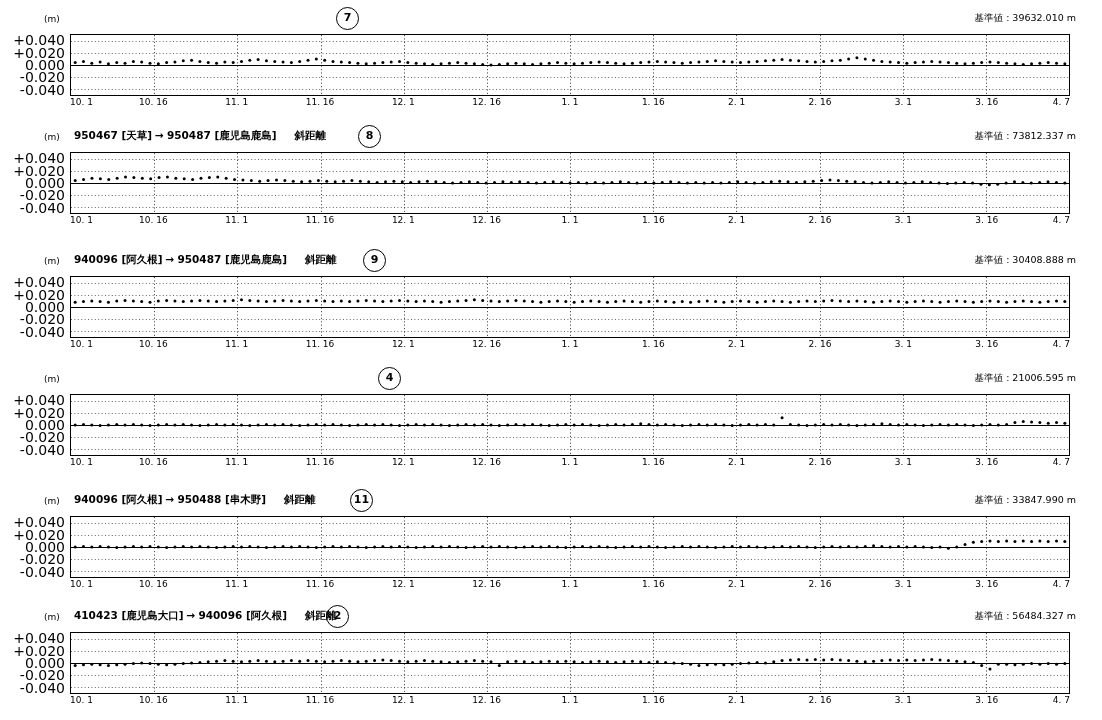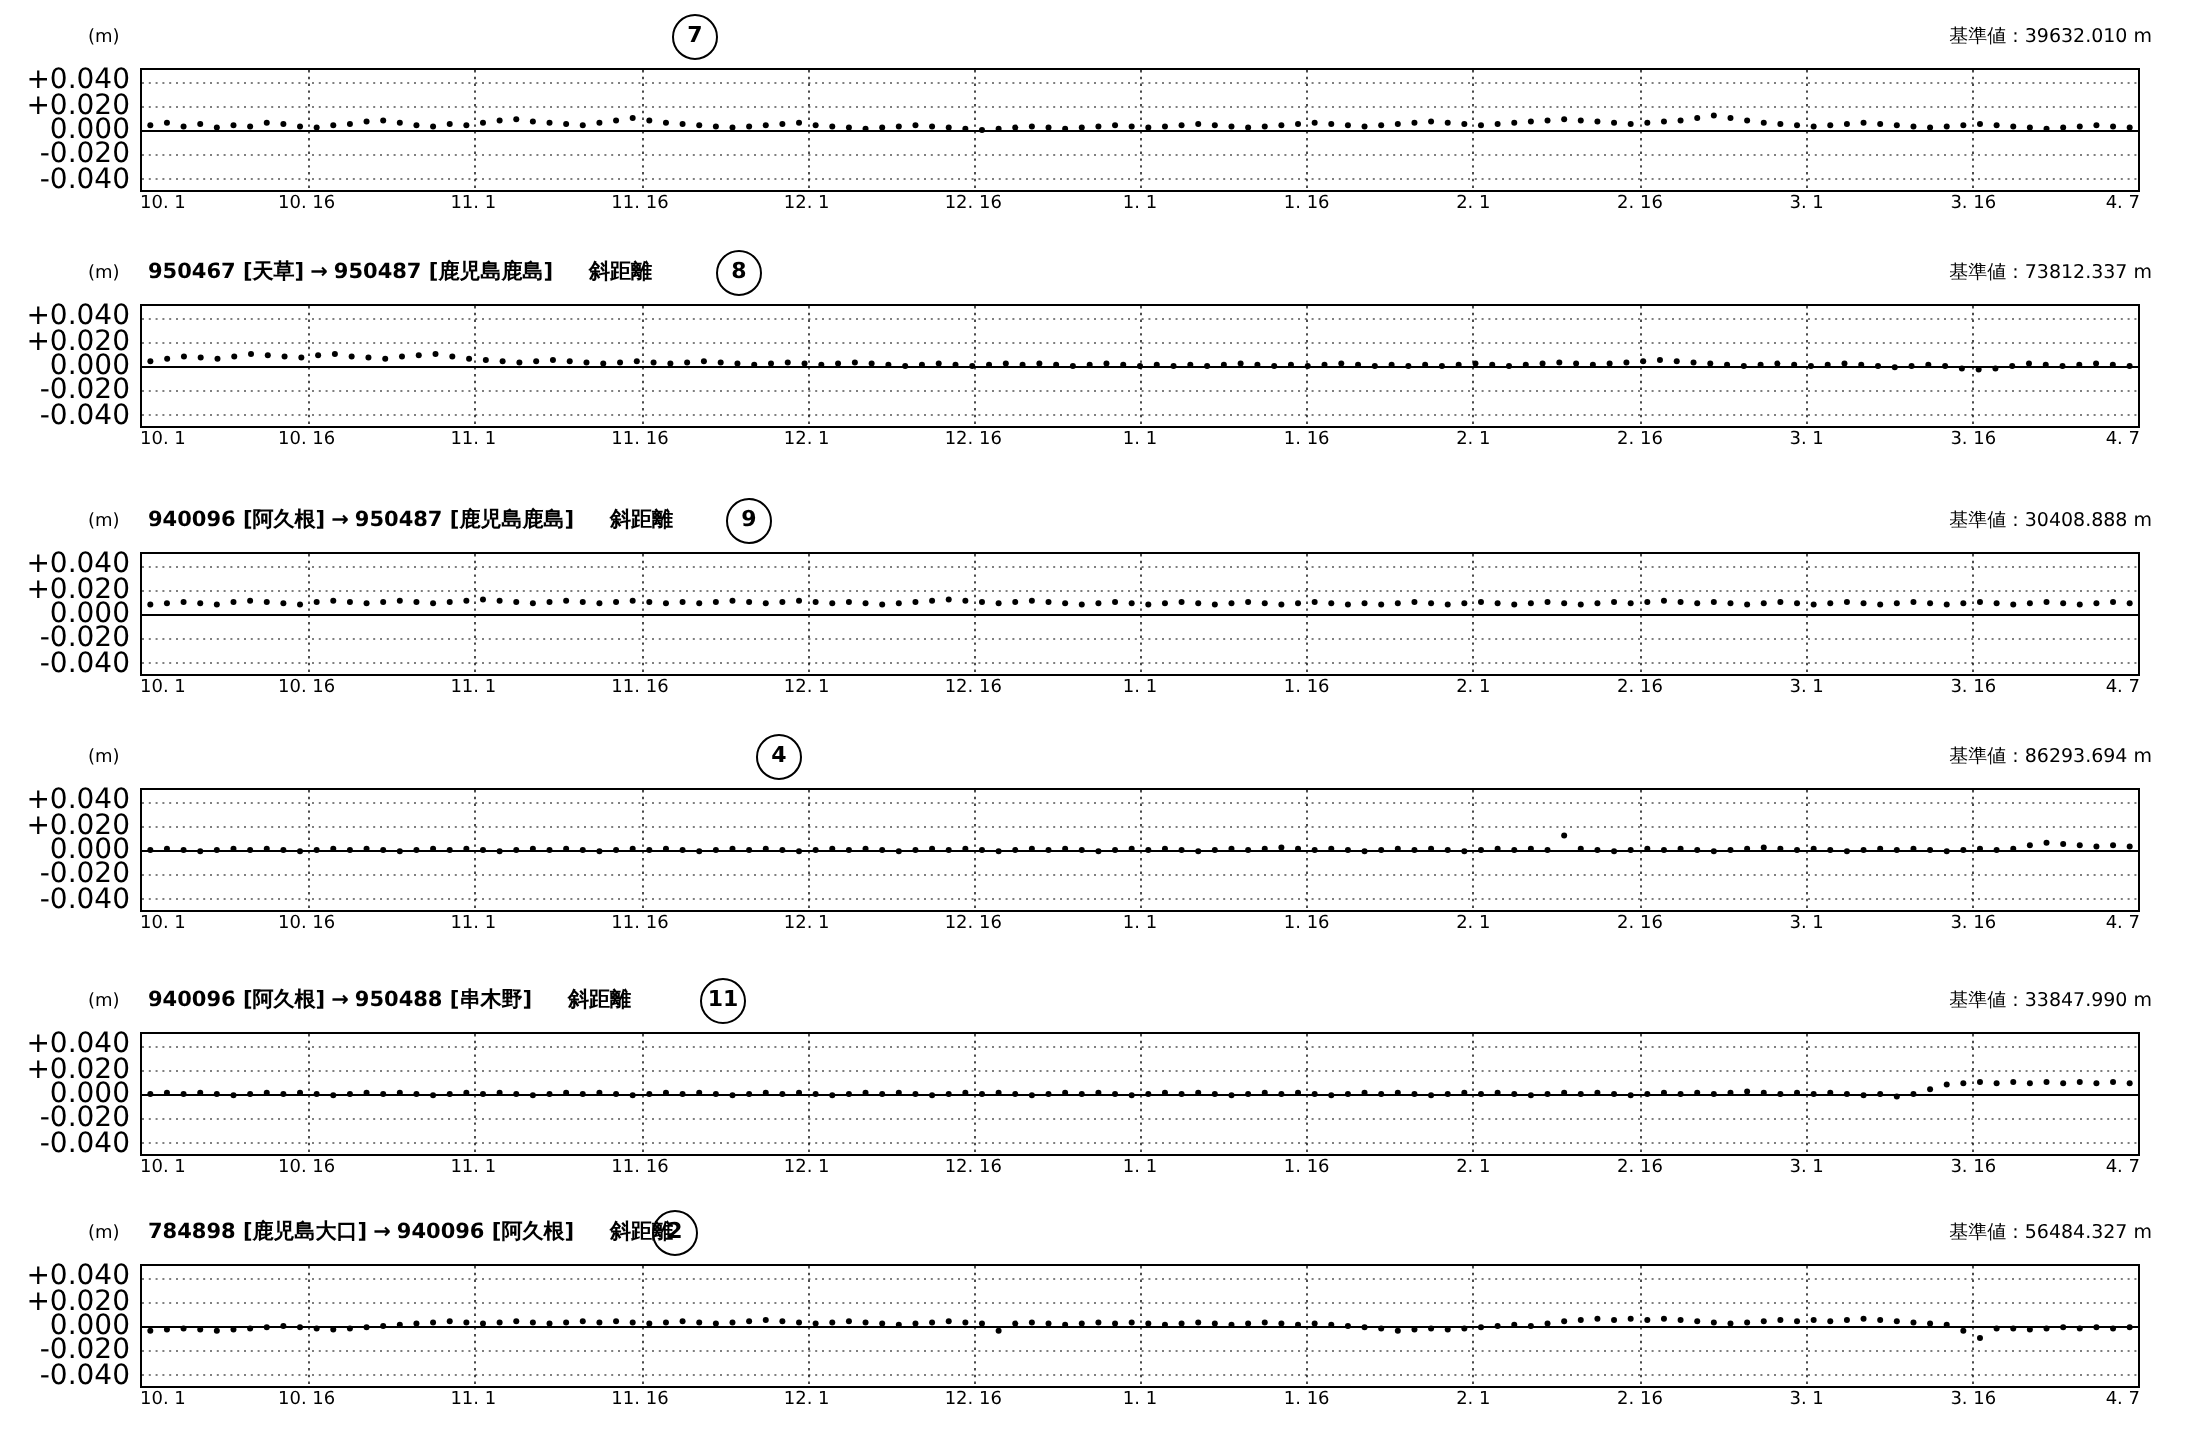--- a/index.html
+++ b/index.html
@@ -611,21 +611,21 @@
           <span style="left: 750px;">2. 16</span>
           <span style="left: 833.333px;">3. 1</span>
           <span style="left: 916.667px;">3. 16</span>
           <span style="transform: translateX(-100%); left: 1000px;">4. 7</span>
         </div>
       </div>
       <div class="panel" style="position: absolute; top: 368px;">
         <div class="panel-header">
           <div class="unit-label">(m)</div>
           <div class="circle-num" style="left: 360px;">4</div>
-          <div class="ref-val">基準値 : 86293.694  m</div>
+          <div class="ref-val">基準値 : 21006.595  m</div>
         </div>
         <div style="position: relative; height: 62px;">
           <div class="ylabels">
             <span style="top: 6.2px;">+0.040</span>
             <span style="top: 18.6px;">+0.020</span>
             <span style="top: 31px;">0.000</span>
             <span style="top: 43.4px;">-0.020</span>
             <span style="top: 55.8px;">-0.040</span>
           </div>
           <div class="plot-wrap">
@@ -953,21 +953,21 @@
           <span style="left: 666.667px;">2. 1</span>
           <span style="left: 750px;">2. 16</span>
           <span style="left: 833.333px;">3. 1</span>
           <span style="left: 916.667px;">3. 16</span>
           <span style="transform: translateX(-100%); left: 1000px;">4. 7</span>
         </div>
       </div>
       <div class="panel" style="position: absolute; top: 606px;">
         <div class="panel-header">
           <div class="unit-label">(m)</div>
-          <div class="title-line"><span class="code">784898 [鹿児島大口]</span><span class="arrow">→</span><span class="code">940096 [阿久根]</span><span class="kind">斜距離</span></div>
+          <div class="title-line"><span class="code">410423 [鹿児島大口]</span><span class="arrow">→</span><span class="code">940096 [阿久根]</span><span class="kind">斜距離</span></div>
           <div class="circle-num" style="left: 308px;">2</div>
           <div class="ref-val">基準値 : 56484.327  m</div>
         </div>
         <div style="position: relative; height: 62px;">
           <div class="ylabels">
             <span style="top: 6.2px;">+0.040</span>
             <span style="top: 18.6px;">+0.020</span>
             <span style="top: 31px;">0.000</span>
             <span style="top: 43.4px;">-0.020</span>
             <span style="top: 55.8px;">-0.040</span>

